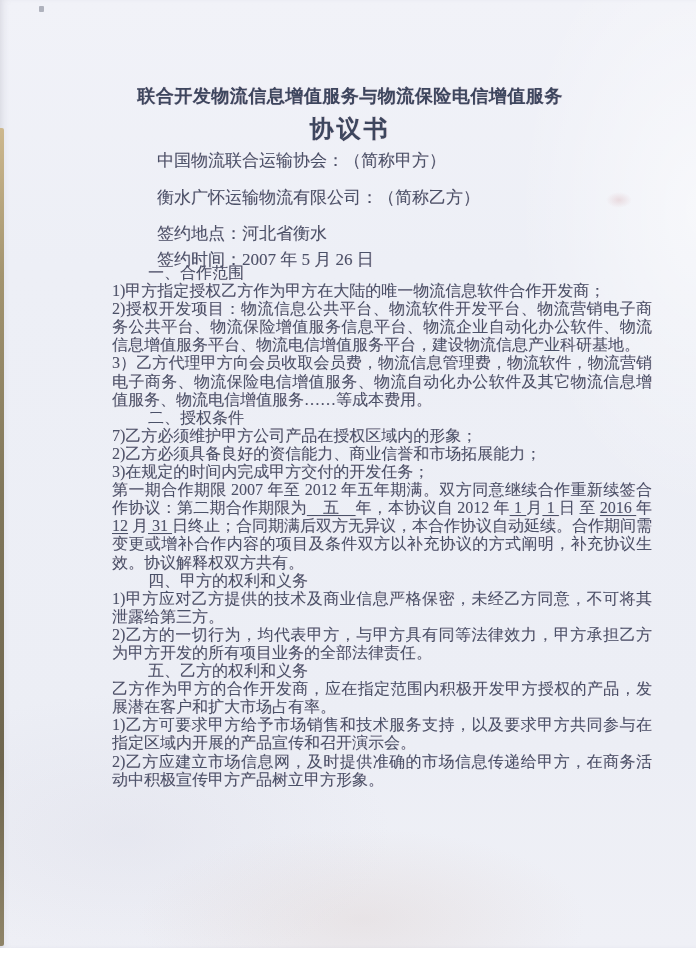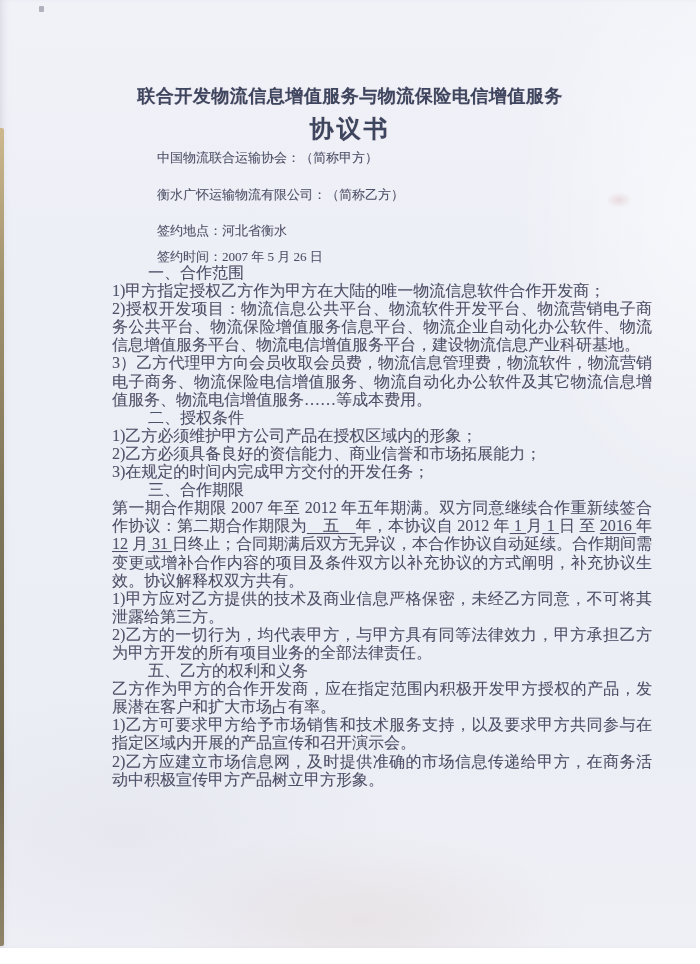--- a/index.html
+++ b/index.html
@@ -46,21 +46,21 @@
     font-size:18px;font-weight:bold;letter-spacing:.5px;line-height:24px;
     text-shadow:.4px .3px .7px rgba(130,70,90,.28);
   }
   .title-line2{
     font-size:24px;font-weight:bold;letter-spacing:3px;line-height:24px;margin-top:9px;
     text-shadow:.4px .3px .7px rgba(130,70,90,.28);
   }
   
   .intro-line{
     position:absolute;left:157px;
-    font-size:13px;color:var(--ink);white-space:nowrap;
+    font-size:17px;color:var(--ink);white-space:nowrap;
     text-shadow:.4px .3px .6px rgba(130,70,90,.22);
   }
   .party-a{top:149px;}
   .party-b{top:186px;}
   .sign-place{top:222px;}
   .sign-date{top:248px;}
   
   .body-text{
     position:absolute;left:112px;top:264px;width:540px;
     font-size:16px;line-height:18.1px;
@@ -95,25 +95,25 @@
   <div class="intro-line party-b">衡水广怀运输物流有限公司：（简称乙方）</div>
   <div class="intro-line sign-place">签约地点：河北省衡水</div>
   <div class="intro-line sign-date">签约时间：2007 年 5 月 26 日</div>
 
   <div class="body-text">
       <div class="para p-section"><span>一、合作范围</span></div>
       <div class="para"><span>1)甲方指定授权乙方作为甲方在大陆的唯一物流信息软件合作开发商；</span></div>
       <div class="para"><span>2)授权开发项目：物流信息公共平台、物流软件开发平台、物流营销电子商务公共平台、物流保险增值服务信息平台、物流企业自动化办公软件、物流信息增值服务平台、物流电信增值服务平台，建设物流信息产业科研基地。</span></div>
       <div class="para"><span>3）乙方代理甲方向会员收取会员费，物流信息管理费，物流软件，物流营销电子商务、物流保险电信增值服务、物流自动化办公软件及其它物流信息增值服务、物流电信增值服务……等成本费用。</span></div>
       <div class="para p-section"><span>二、授权条件</span></div>
-      <div class="para"><span>1)乙方必须维护甲方公司产品在授权区域内的形象；</span></div>
+      <div class="para"><span>7)乙方必须维护甲方公司产品在授权区域内的形象；</span></div>
       <div class="para"><span>2)乙方必须具备良好的资信能力、商业信誉和市场拓展能力；</span></div>
       <div class="para"><span>3)在规定的时间内完成甲方交付的开发任务；</span></div>
-      <div class="para p-section"><span>三、合作期限</span></div>
       <div class="para"><span>第一期合作期限 2007 年至 2012 年五年期满。双方同意继续合作重新续签合作协议：第二期合作期限为</span><span class="u">　五　</span><span>年，本协议自 2012 年</span><span class="u"> 1 </span><span>月</span><span class="u"> 1 </span><span>日 至 </span><span class="u"> 2016 </span><span>年</span><span class="u"> 12</span><span> 月</span><span class="u"> 31 </span><span>日终止；合同期满后双方无异议，本合作协议自动延续。合作期间需变更或增补合作内容的项目及条件双方以补充协议的方式阐明，补充协议生效。协议解释权双方共有。</span></div>
+      <div class="para p-section"><span>四、甲方的权利和义务</span></div>
       <div class="para"><span>1)甲方应对乙方提供的技术及商业信息严格保密，未经乙方同意，不可将其泄露给第三方。</span></div>
       <div class="para"><span>2)乙方的一切行为，均代表甲方，与甲方具有同等法律效力，甲方承担乙方为甲方开发的所有项目业务的全部法律责任。</span></div>
       <div class="para p-section"><span>五、乙方的权利和义务</span></div>
       <div class="para"><span>乙方作为甲方的合作开发商，应在指定范围内积极开发甲方授权的产品，发展潜在客户和扩大市场占有率。</span></div>
       <div class="para"><span>1)乙方可要求甲方给予市场销售和技术服务支持，以及要求甲方共同参与在指定区域内开展的产品宣传和召开演示会。</span></div>
       <div class="para"><span>2)乙方应建立市场信息网，及时提供准确的市场信息传递给甲方，在商务活动中积极宣传甲方产品树立甲方形象。</span></div>
     </div>
 
   <div class="edge-strip"></div>
   <div class="scan-speck"></div>

